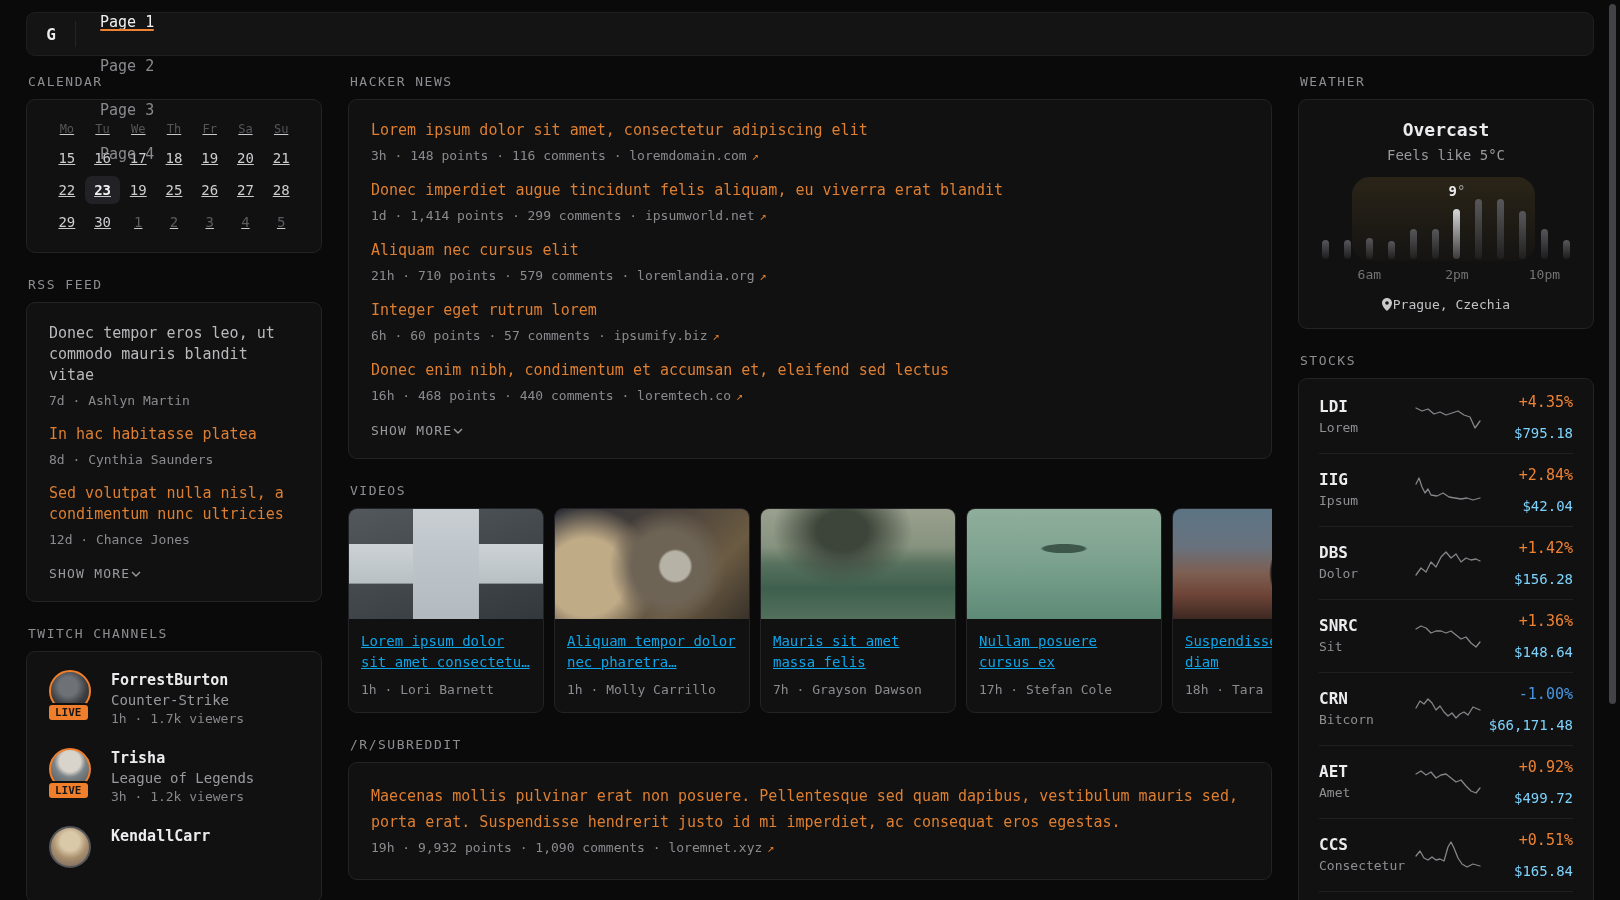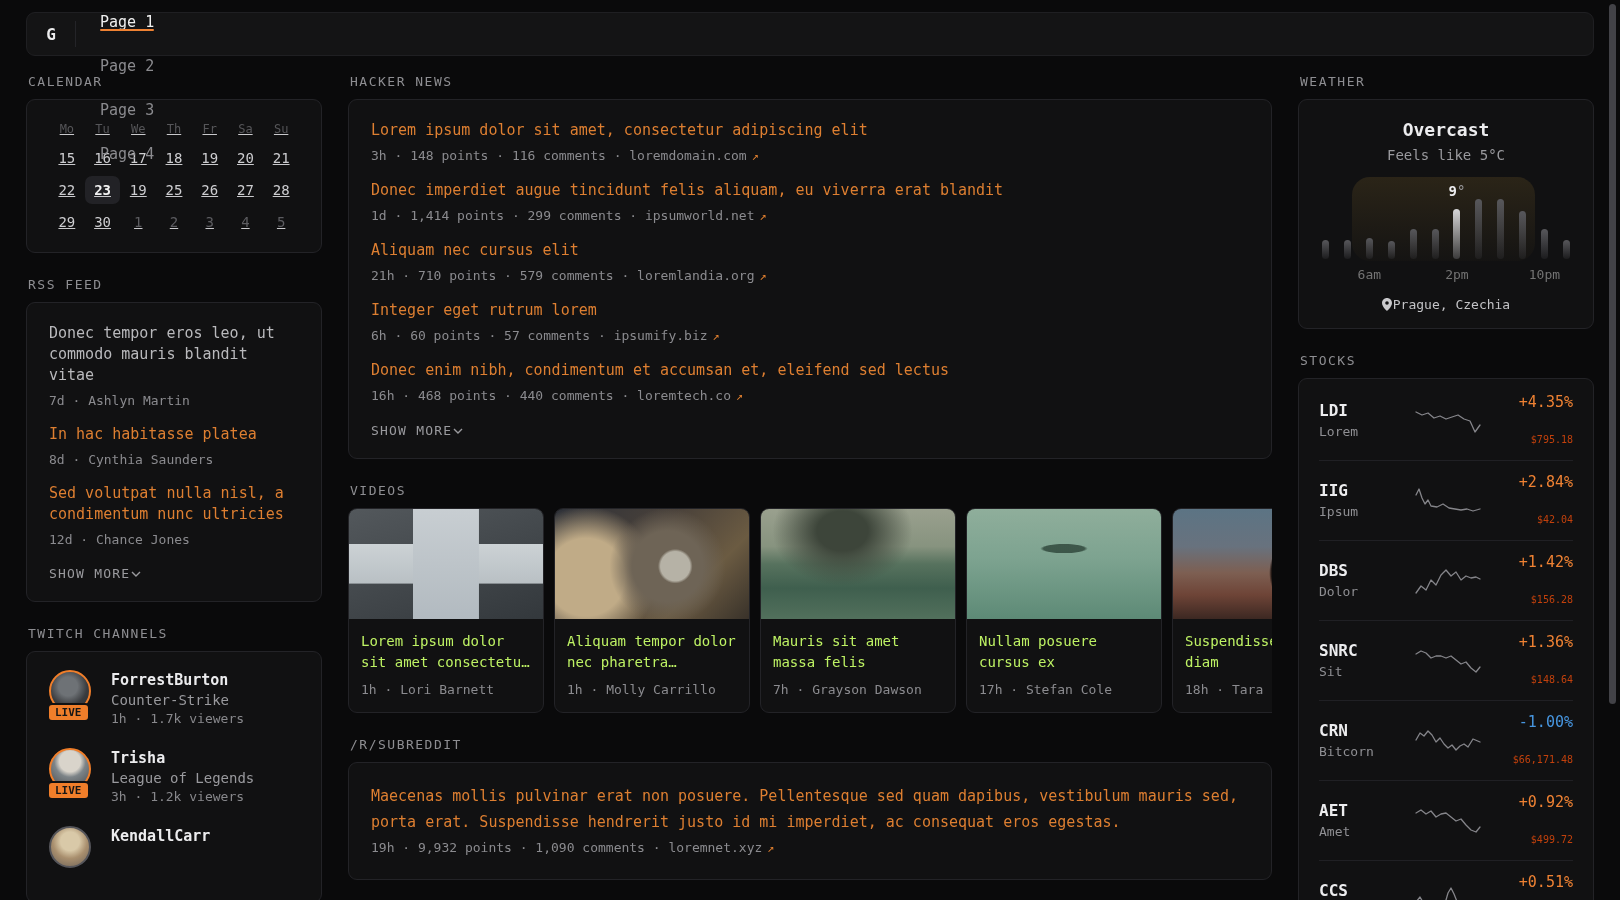--- a/index.html
+++ b/index.html
@@ -129,21 +129,21 @@
       radial-gradient(ellipse 34px 7px at 50% 36%,rgba(25,45,35,.65) 0 60%,rgba(0,0,0,0) 70%),
       linear-gradient(180deg,#8fae9b 0%,#7da390 45%,#5d8a76 100%);
   }
   .thumb-5 {
     background:
       radial-gradient(ellipse 14px 30px at 55% 58%,rgba(18,12,10,.85) 0 60%,rgba(0,0,0,0) 75%),
       linear-gradient(180deg,#5c7484 0%,#68727e 34%,#7d5f52 58%,#6e4437 78%,#3c2822 100%);
   }
   .video-body { padding:12px 12px 14px 12px; }
   .video-title {
-    color:#bef264; font-size:14px; line-height:21px; white-space:pre-line; cursor:pointer;
+    color:#0ea5e9; font-size:14px; line-height:21px; white-space:pre-line; cursor:pointer;text-decoration:underline;
   }
   .video-meta { color:#8b8b8f; font-size:13px; margin-top:8px; line-height:17px; }
 
   
   .sub-card { padding:20px 22px 24px 22px; }
   .sub-title { display:block; color:#de7f31; font-size:15px; line-height:26px; cursor:pointer; }
   .sub-meta { color:#8b8b8f; font-size:13px; margin-top:5px; }
 
   
   .weather-card { padding:18px 20px 16px 20px; text-align:center; }
@@ -182,21 +182,21 @@
   .stock-row { display:flex; align-items:center; padding:11px 0; cursor:pointer; }
   .stock-row + .stock-row { border-top:1px solid #202024; }
   .stock-id { width:96px; flex:none; }
   .stock-sym { color:#ececee; font-size:16px; font-weight:bold; line-height:20px; }
   .stock-name { color:#8f8f93; font-size:13px; line-height:18px; margin-top:2px; }
   .spark { flex:none; }
   .spark polyline { fill:none; stroke:#85858a; stroke-width:1.3; stroke-linejoin:round; stroke-linecap:round; }
   .stock-vals { flex:1; text-align:right; }
   .stock-change { color:#ef8233; font-size:15px; font-weight:normal; line-height:20px; }
   .stock-change.neg { color:#4796e0; }
-  .stock-price { color:#c2410c; font-size:10px; line-height:18px; margin-top:19px; }
+  .stock-price { color:#7dd3fc; font-size:14px; line-height:18px; margin-top:12px; }
 
   
   .scroll-track { position:absolute; top:0; right:0; width:14px; height:900px; }
   .scroll-thumb {
     position:absolute; top:4px; right:4px; width:7px; height:700px;
     background:#424247; border-radius:4px; cursor:grab;
   }
 </style>
 </head>
 <body>

